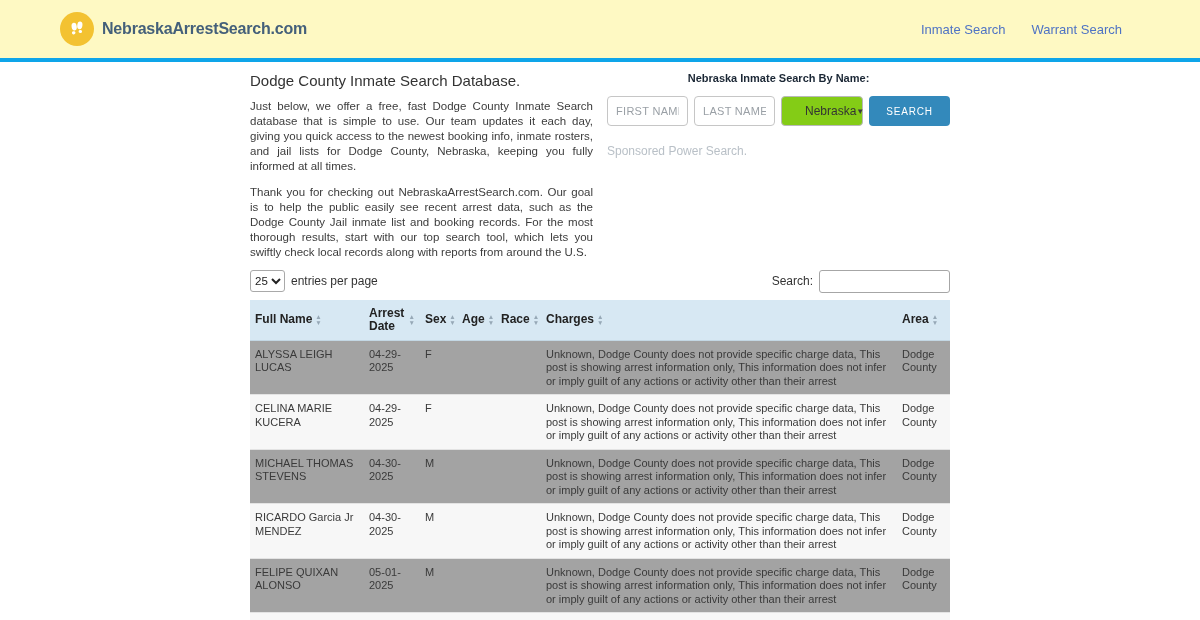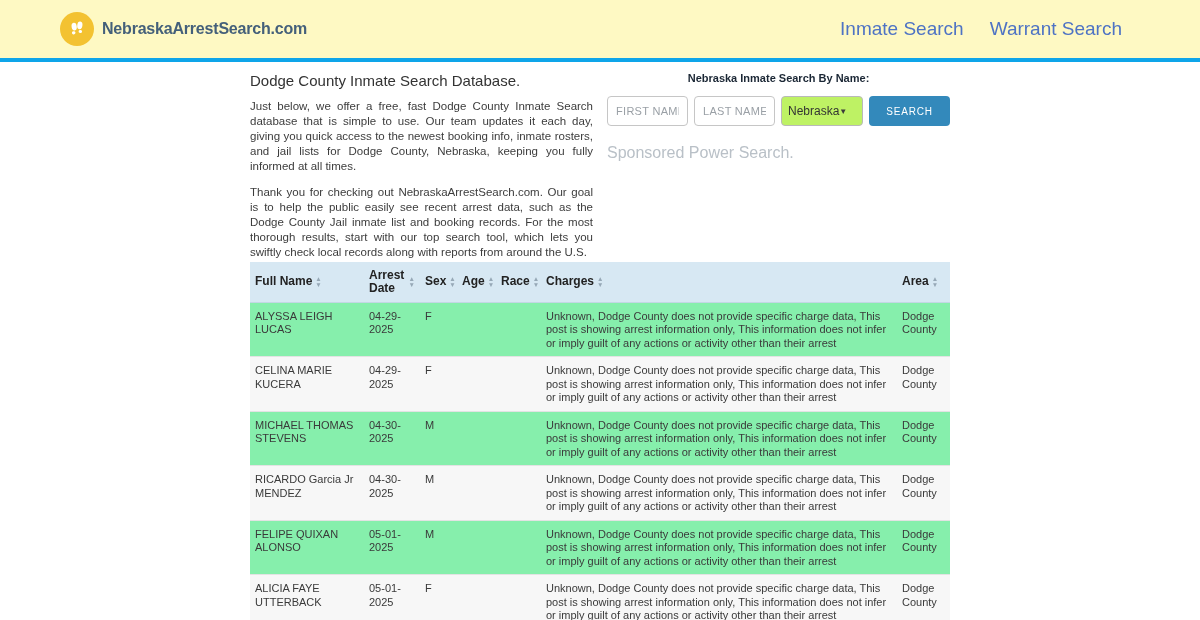--- a/index.html
+++ b/index.html
@@ -12,21 +12,21 @@
     display:flex; align-items:center; justify-content:space-between;
     padding:0 78px 0 60px;
   }
   .brand { display:flex; align-items:center; gap:8px; cursor:pointer; }
   .logo-circle {
     width:34px; height:34px; border-radius:50%; background:#f3c231;
     display:flex; align-items:center; justify-content:center; flex:0 0 auto;
   }
   .site-title { font-size:16px; font-weight:bold; color:#44607a; letter-spacing:-0.2px; }
   .main-nav { display:flex; gap:26px; }
-  .main-nav a { font-size:19px; color:#4e73c4; text-decoration:none; cursor:pointer; }
+  .main-nav a { font-size:13px; color:#4e73c4; text-decoration:none; cursor:pointer; }
 
   
   .container { width:700px; margin:0 auto; padding-top:6px; }
   .top-cols { display:flex; height:194px; }
 
   .intro { width:358px; padding-right:14px; }
   .intro h1 { font-size:15px; font-weight:normal; color:#333; margin:4px 0 10px 0; }
   .intro p { font-size:11.5px; line-height:15px; color:#3c3c3c; text-align:justify; margin-bottom:11px; }
 
   .search-box { flex:1; padding-left:0; }
@@ -34,29 +34,29 @@
   .form-row { display:flex; gap:6px; }
   .form-row input {
     width:81px; height:30px; border:1px solid #c6c6c6; border-radius:4px;
     font-size:11px; color:#333; padding:0 8px; letter-spacing:0.3px;
     font-family:"Liberation Sans", sans-serif; outline:none;
   }
   .form-row input::placeholder { color:#9aa0a6; }
   .state-select {
     width:82px; height:30px; border:1px solid #b9b9b9; border-radius:4px;
     display:flex; align-items:center; justify-content:flex-start;
-    padding:0 6px; font-size:12px; color:#333; background:#bef264; cursor:pointer;
+    padding:0 23px; font-size:12px; color:#333; background:#84cc16; cursor:pointer;
   }
   .state-select .caret { font-size:8px; color:#3a3a3a; }
   .search-btn {
     width:81px; height:30px; background:#3389bb; color:#ffffff; border:none;
     border-radius:4px; font-size:10px; letter-spacing:0.8px; cursor:pointer;
     font-family:"Liberation Sans", sans-serif;
   }
-  .sponsored { margin-top:18px; font-size:16px; color:#b9c0c7; }
+  .sponsored { margin-top:18px; font-size:12px; color:#b9c0c7; }
 
   
   .table-controls {
     display:flex; align-items:center; justify-content:space-between;
     margin:6px 0 6px 0; height:26px;
   }
   .table-controls .left { display:flex; align-items:center; gap:6px; font-size:12px; color:#333; }
   .entries-select {
     height:22px; border:1px solid #a9a9a9; border-radius:3px; font-size:11.5px;
     font-family:"Liberation Sans", sans-serif; background:#fff; color:#222;
@@ -77,21 +77,21 @@
   }
   .th-inner { display:flex; align-items:center; justify-content:flex-start; }
   .th-label { line-height:13px; }
   .sort { display:flex; flex-direction:column; align-items:center; margin-left:3px; color:#96a8b6; }
   .sort i { font-style:normal; font-size:6.5px; line-height:6px; display:block; }
 
   tbody td {
     font-size:11px; line-height:13.5px; color:#3a3a3a;
     padding:7px 5px 6px 5px; vertical-align:top; text-align:left;
   }
-  tbody tr { border-top:1px solid #e3e3e3; background:#86efac; }
+  tbody tr { border-top:1px solid #e3e3e3; background:#a3a3a3; }
   tbody tr:nth-child(even) { background:#f7f7f7; }
 
   col.c-name  { width:114px; }
   col.c-date  { width:56px; }
   col.c-sex   { width:37px; }
   col.c-age   { width:39px; }
   col.c-race  { width:45px; }
   col.c-chg   { width:356px; }
   col.c-area  { width:53px; }
 </style>
@@ -135,20 +135,32 @@
         <div class="state-select">
           <span>Nebraska</span>
           <span class="caret">▼</span>
         </div>
         <button class="search-btn">SEARCH</button>
       </div>
       <div class="sponsored">Sponsored Power Search.</div>
     </aside>
   </div>
 
+  <div class="table-controls">
+    <div class="left">
+      <select class="entries-select">
+        <option>25</option>
+      </select>
+      <span>entries per page</span>
+    </div>
+    <div class="right">
+      <label>Search:</label>
+      <input type="text" class="table-search" value="" style="">
+    </div>
+  </div>
 
   <table class="inmates">
     <colgroup>
       <col class="c-name">
         <col class="c-date">
         <col class="c-sex">
         <col class="c-age">
       <col class="c-race">
         <col class="c-chg">
         <col class="c-area">

